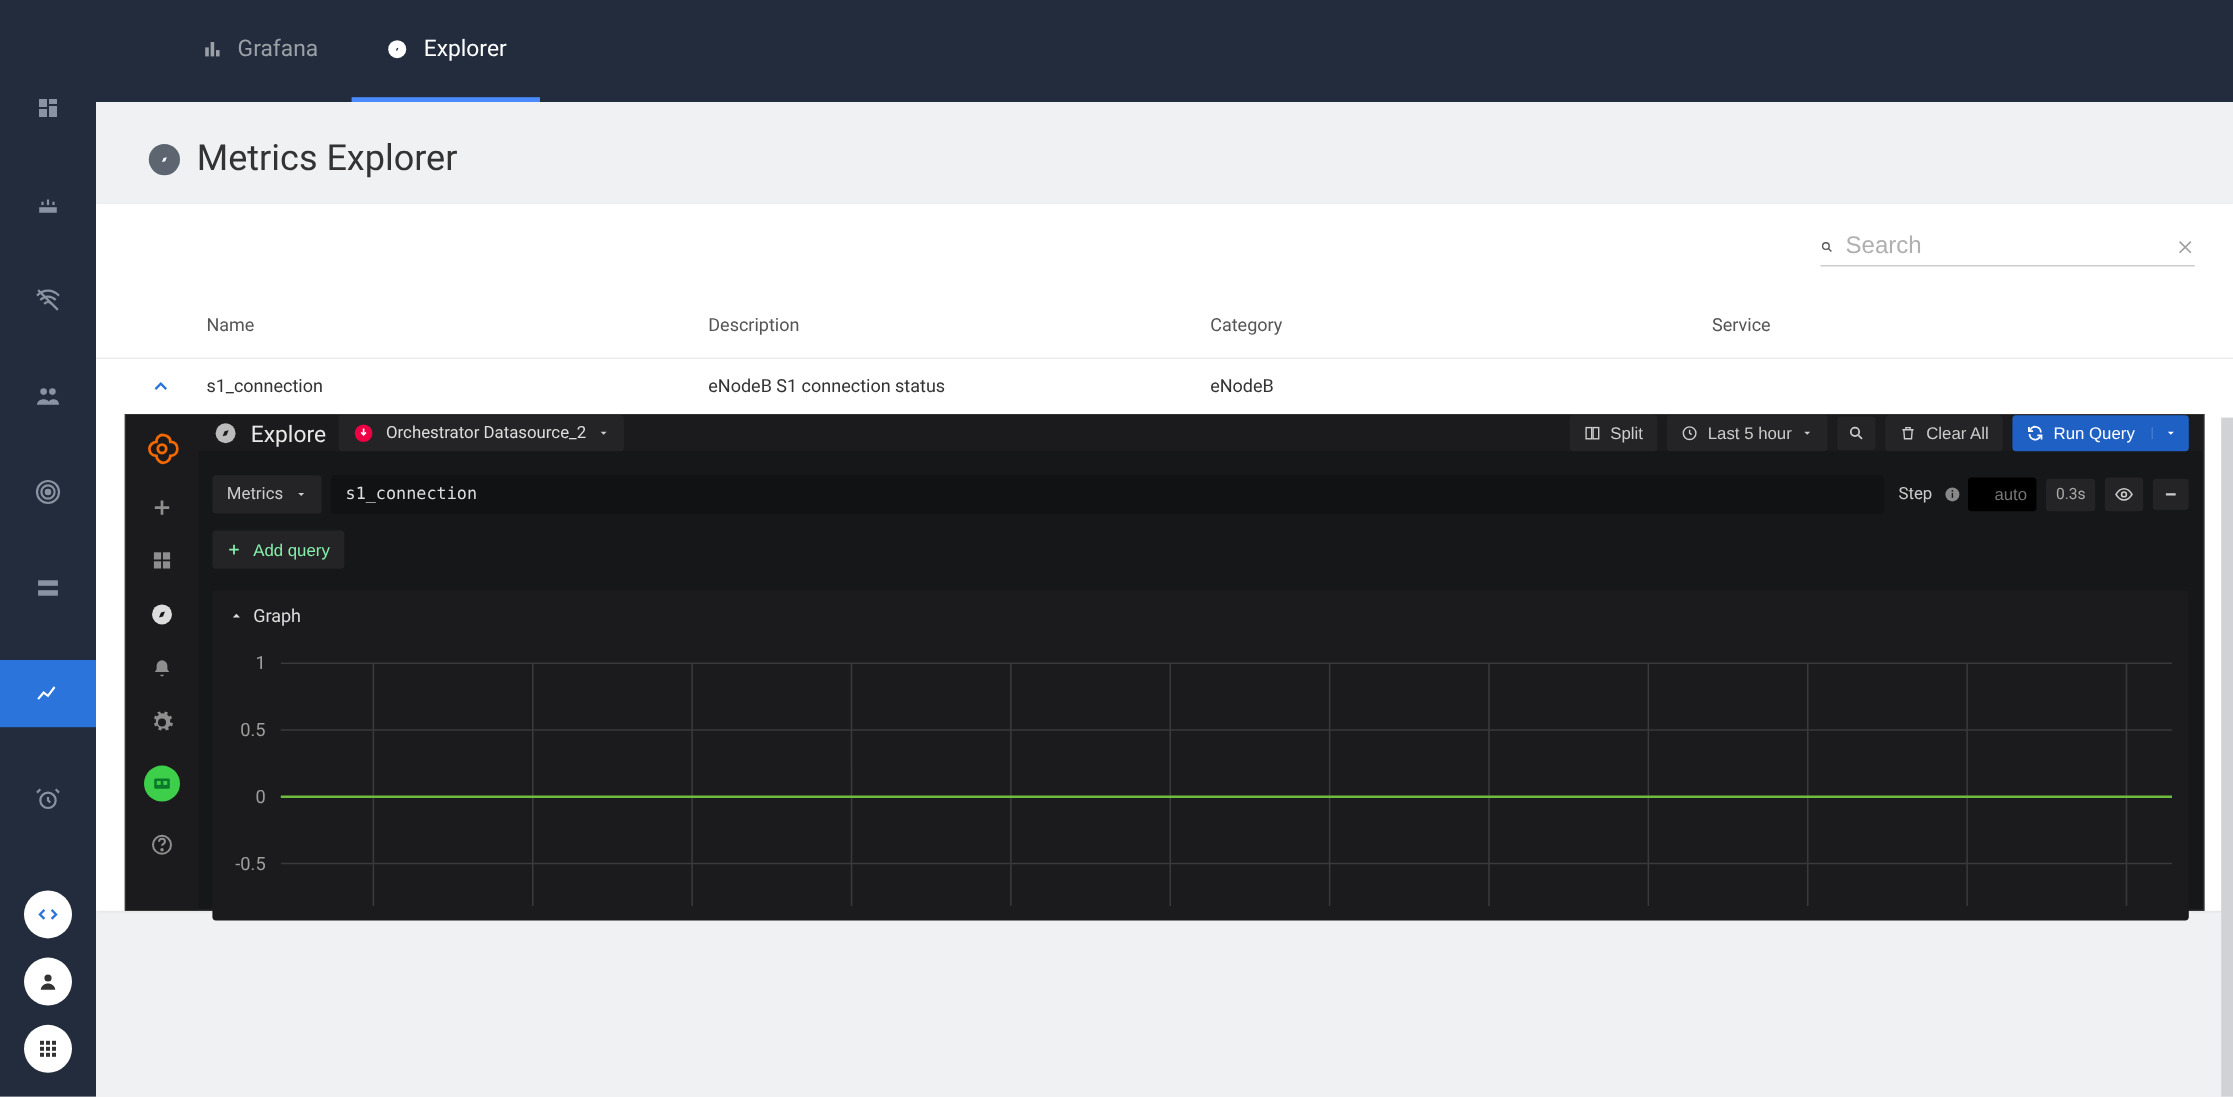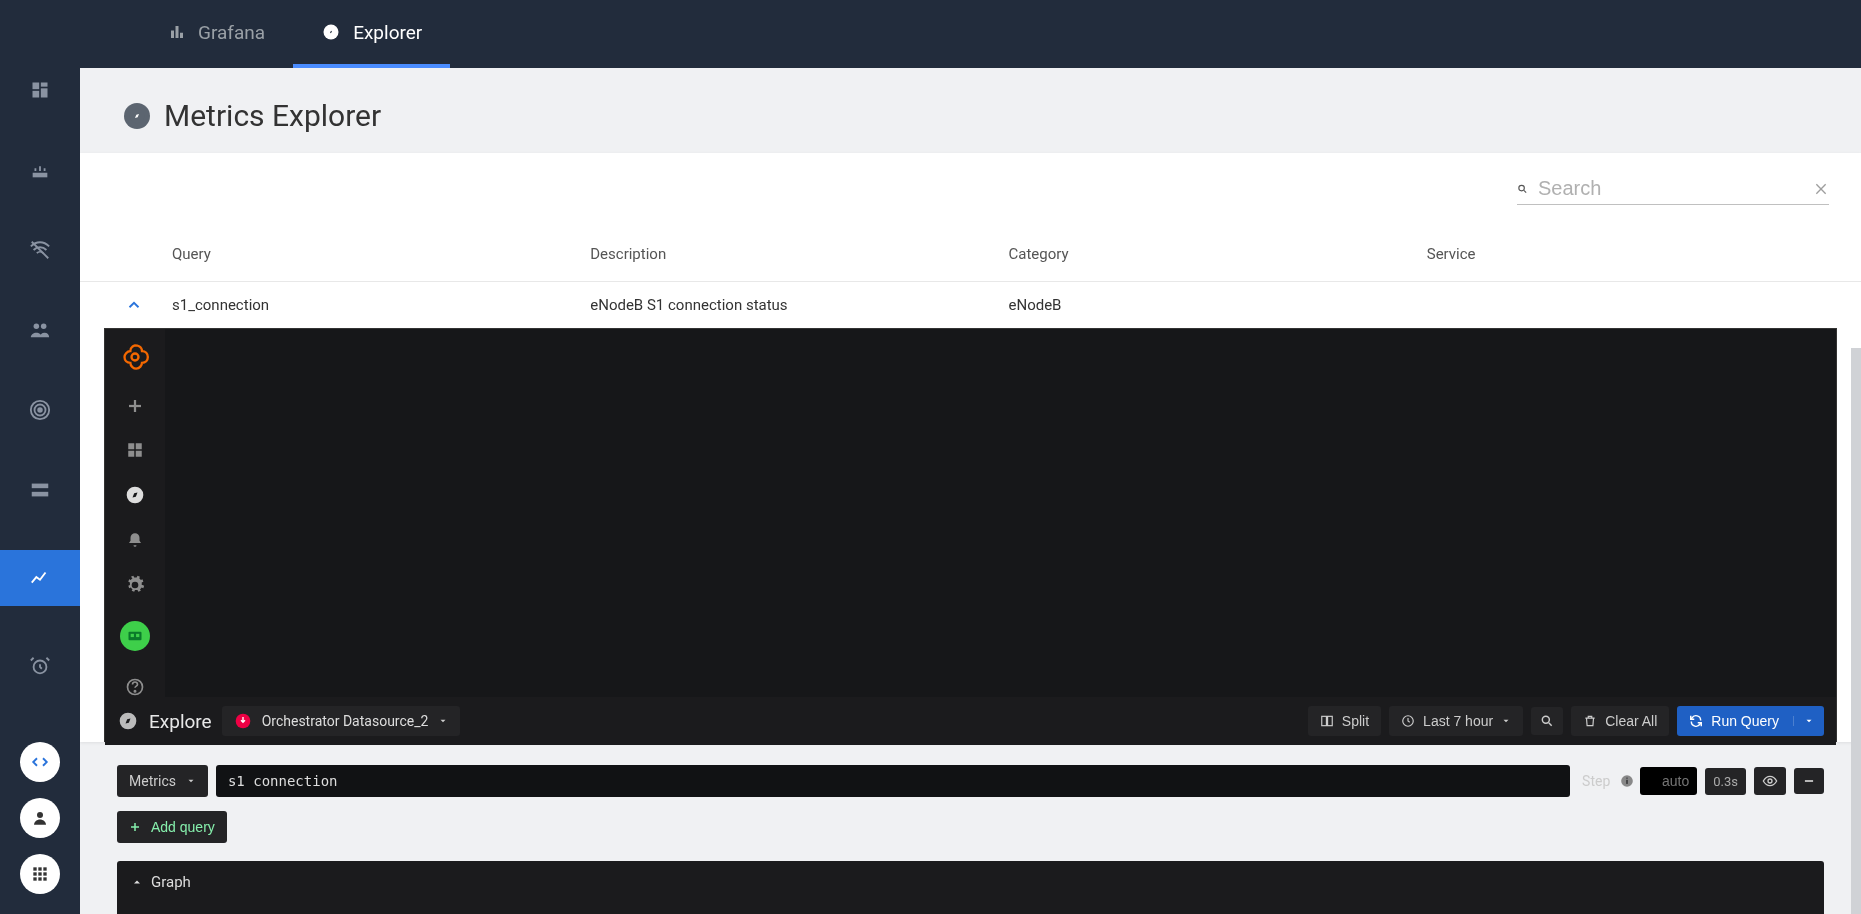--- a/index.html
+++ b/index.html
@@ -31,21 +31,21 @@
   width: 40px; height: 40px; border-radius: 50%;
   background: #fff; display: flex; align-items: center; justify-content: center;
   color: #333; cursor: pointer;
 }
 
 
 .main { flex: 1; display: flex; flex-direction: column; background: #f0f1f3; position: relative; }
 
 
 .topbar {
-  height: 68px; background: #222c3c;
+  height: 85px; background: #222c3c;
   display: flex; align-items: stretch; padding-left: 60px;
 }
 .topbar .tab {
   display: flex; align-items: center; gap: 12px;
   padding: 0 28px; color: #9aa0a6; font-size: 19px; cursor: pointer;
   border-bottom: 4px solid transparent;
 }
 .topbar .tab.active { color: #fff; border-bottom-color: #4a8cff; }
 .topbar .tab svg, .topbar .tab .icon { color: inherit; }
 
@@ -102,21 +102,20 @@
 .expand-cell { display: flex; justify-content: center; cursor: pointer; }
 
 
 .grafana-embed {
   margin: 0 24px 0 24px;
   background: #161719;
   border: 1px solid #333;
   display: flex;
   height: 414px;
   position: relative;
-  flex-direction: column;
 }
 .grafana-sidebar {
   width: 60px; background: #1b1b1d;
   display: flex; flex-direction: column; align-items: center;
   gap: 26px; padding-top: 14px;
 }
 .grafana-logo { color: #f46800; }
 .grafana-nav-item { color: #8e8e8e; cursor: pointer; }
 .grafana-nav-item.active { color: #ddd; }
 .grafana-avatar {
@@ -348,21 +347,21 @@
               <svg width="16" height="16" viewBox="0 0 24 24" fill="none" stroke="currentColor" stroke-width="2">
                   <line x1="5" y1="5" x2="19" y2="19"></line>
                   <line x1="19" y1="5" x2="5" y2="19"></line>
                 </svg>
             </span>
           </div>
         </div>
 
         <div class="table-head">
           <div></div>
-          <div>Query</div>
+          <div>Name</div>
           <div>Description</div>
           <div>Category</div>
           <div>Service</div>
         </div>
 
         <div class="table-row">
           <div class="expand-cell">
             <svg width="18" height="18" viewBox="0 0 24 24" fill="none" stroke="#2a74db" stroke-width="2.5">
                 <path d="M6 15l6-6 6 6"></path>
               </svg>
@@ -457,21 +456,21 @@
                       <rect x="3" y="4" width="8" height="16"></rect>
                       <rect x="13" y="4" width="8" height="16"></rect>
                     </svg>
                   <span>Split</span>
                 </button>
                 <button class="gbtn">
                   <svg width="14" height="14" viewBox="0 0 24 24" fill="none" stroke="currentColor" stroke-width="2">
                       <circle cx="12" cy="12" r="9"></circle>
                       <path d="M12 7v5l3 2"></path>
                     </svg>
-                  <span>Last 7 hour</span>
+                  <span>Last 5 hour</span>
                   <svg width="10" height="10" viewBox="0 0 24 24" fill="currentColor">
                       <path d="M6 9l6 6 6-6z"></path>
                     </svg>
                 </button>
                 <button class="gbtn icon-only">
                   <svg width="14" height="14" viewBox="0 0 24 24" fill="none" stroke="currentColor" stroke-width="2.5">
                       <circle cx="10" cy="10" r="6"></circle>
                       <line x1="15" y1="15" x2="20" y2="20"></line>
                     </svg>
                 </button>

